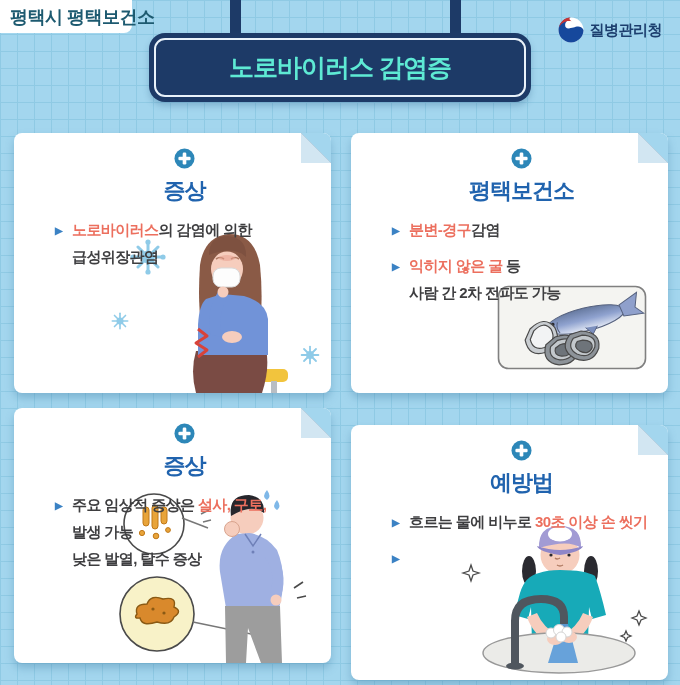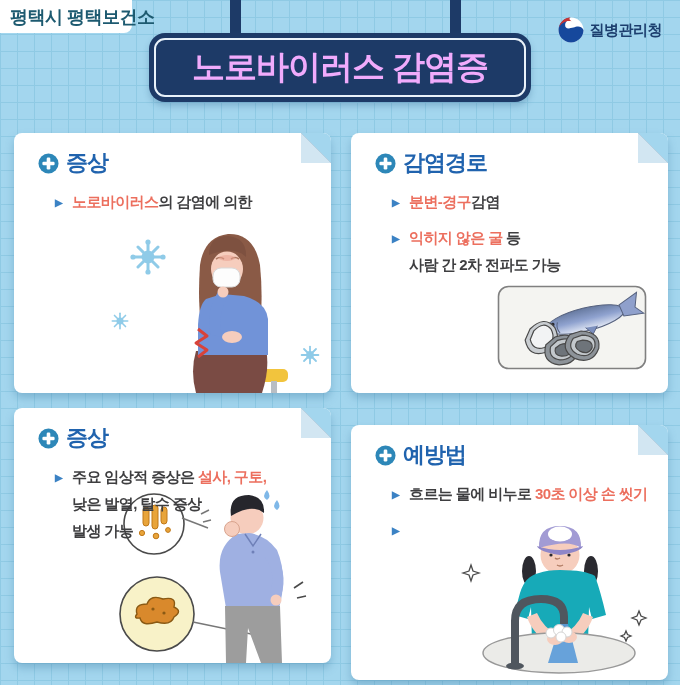--- a/index.html
+++ b/index.html
@@ -31,32 +31,32 @@
   .hanger.h1{left:230px;} .hanger.h2{left:450px;}
   .banner{
     position:absolute;left:149px;top:33px;width:382px;height:69px;
     background:#1d3a67;border-radius:16px;
     display:flex;align-items:center;justify-content:center;
     box-shadow:0 4px 6px rgba(50,100,140,.3);
   }
   .banner::after{
     content:"";position:absolute;inset:5px;border:2px solid #e9f2fa;border-radius:11px;pointer-events:none;
   }
-  .banner h1{margin:0;font-size:33px;font-weight:bold;color:#f0abfc;letter-spacing:-1px;}
+  .banner h1{margin:0;font-size:25px;font-weight:bold;color:#5eead4;letter-spacing:-1px;}
   
   .card{
     position:absolute;width:317px;background:#fff;border-radius:8px;
     overflow:hidden;box-shadow:0 5px 8px rgba(58,118,158,.35);
   }
   .card.c1{left:14px;top:133px;height:260px;}
   .card.c2{left:351px;top:133px;height:260px;}
   .card.c3{left:14px;top:408px;height:255px;}
   .card.c4{left:351px;top:425px;height:255px;}
   .fold{position:absolute;top:0;right:0;width:30px;height:30px;}
-  .card-head{display:flex;align-items:center;gap:7px;margin:15px 0 0 24px;}
+  .card-head{display:flex;align-items:center;gap:7px;margin:15px 0 0 24px;flex-direction:column;}
   .card-head .ttl{font-size:22px;font-weight:bold;color:#2063ae;letter-spacing:-1px;}
   .bullets{margin:10px 0 0 40px;position:relative;z-index:2;}
   .line{position:relative;padding-left:18px;font-size:15px;font-weight:600;
         color:#3e3e40;line-height:27px;letter-spacing:-0.6px;white-space:nowrap;}
   .line .mk{position:absolute;left:1px;top:1px;font-size:10px;color:#3b82c4;}
   .line.gap{margin-top:9px;}
   .seg.red{color:#ec6f5e;margin-top:36px;}
   .illus{position:absolute;z-index:1;}
   .c1 .illus{left:96px;top:80px;width:215px;height:180px;}
   .c2 .illus{left:146px;top:152px;width:150px;height:85px;}
@@ -100,20 +100,23 @@
       <rect x="9.1" y="4.6" width="3.8" height="12.8" rx="1.3" fill="#fff"></rect>
       <rect x="4.6" y="9.1" width="12.8" height="3.8" rx="1.3" fill="#fff"></rect>
     </svg>
     <span class="ttl">증상</span>
   </div>
   <div class="bullets">
     <div class="line">
       <span class="mk">▶</span>
       <span class="seg red">노로바이러스</span><span class="seg">의 감염에 의한</span>
     </div>
+    <div class="line">
+      <span class="seg">급성위장관염</span>
+    </div>
   </div>
   <svg class="illus" viewBox="0 0 215 180">
 
     <g stroke="#8fcbe8" stroke-width="3" stroke-linecap="round">
       <g transform="translate(38,44)">
         <line x1="0" y1="-14" x2="0" y2="14"></line>
           <line x1="-14" y1="0" x2="14" y2="0"></line>
         <line x1="-10" y1="-10" x2="10" y2="10"></line>
           <line x1="-10" y1="10" x2="10" y2="-10"></line>
         <circle cx="0" cy="0" r="6.5" fill="#8fcbe8" stroke="none"></circle>
@@ -171,21 +174,21 @@
   </svg>
 </div>
 
 <div class="card c2">
   <div class="card-head">
     <svg width="21" height="21" viewBox="0 0 22 22">
       <circle cx="11" cy="11" r="10.5" fill="#2d87b8"></circle>
       <rect x="9.1" y="4.6" width="3.8" height="12.8" rx="1.3" fill="#fff"></rect>
       <rect x="4.6" y="9.1" width="12.8" height="3.8" rx="1.3" fill="#fff"></rect>
     </svg>
-    <span class="ttl">감염경로</span>
+    <span class="ttl">평택보건소</span>
   </div>
   <div class="bullets">
     <div class="line">
       <span class="mk">▶</span>
       <span class="seg red">분변-경구</span><span class="seg">감염</span>
     </div>
     <div class="line gap">
       <span class="mk">▶</span>
       <span class="seg red">익히지 않은 굴</span><span class="seg"> 등</span>
     </div>
@@ -241,24 +244,24 @@
       <rect x="4.6" y="9.1" width="12.8" height="3.8" rx="1.3" fill="#fff"></rect>
     </svg>
     <span class="ttl">증상</span>
   </div>
   <div class="bullets">
     <div class="line">
       <span class="mk">▶</span>
       <span class="seg">주요 임상적 증상은 </span><span class="seg red">설사, 구토,</span>
     </div>
     <div class="line">
+      <span class="seg">발생 가능</span>
+    </div>
+    <div class="line">
       <span class="seg">낮은 발열, 탈수 증상</span>
-    </div>
-    <div class="line">
-      <span class="seg">발생 가능</span>
     </div>
   </div>
   <svg class="illus" viewBox="0 0 220 187">
 
     <g>
       <circle cx="45" cy="48" r="30" fill="#ffffff" stroke="#4a4a4a" stroke-width="1.6"></circle>
       <g fill="#e8a43a" stroke="#c07818" stroke-width="1">
         <rect x="34" y="31" width="6" height="19" rx="3"></rect>
         <rect x="43" y="29" width="6" height="24" rx="3"></rect>
         <rect x="52" y="31" width="6" height="17" rx="3"></rect>

